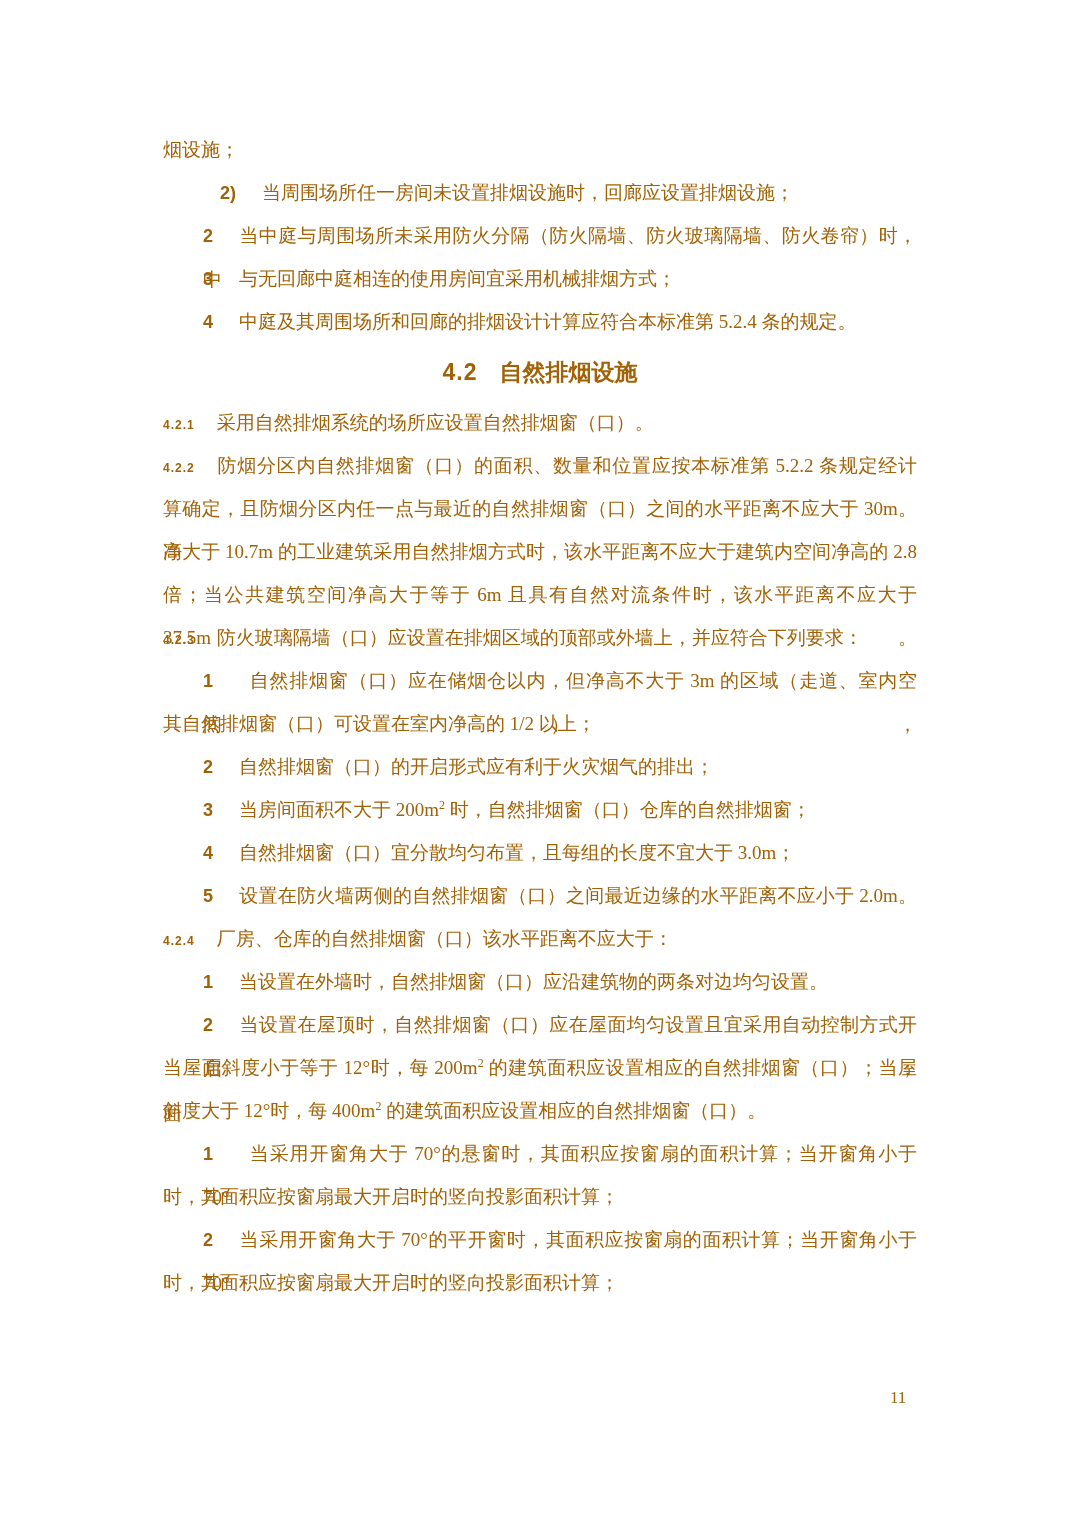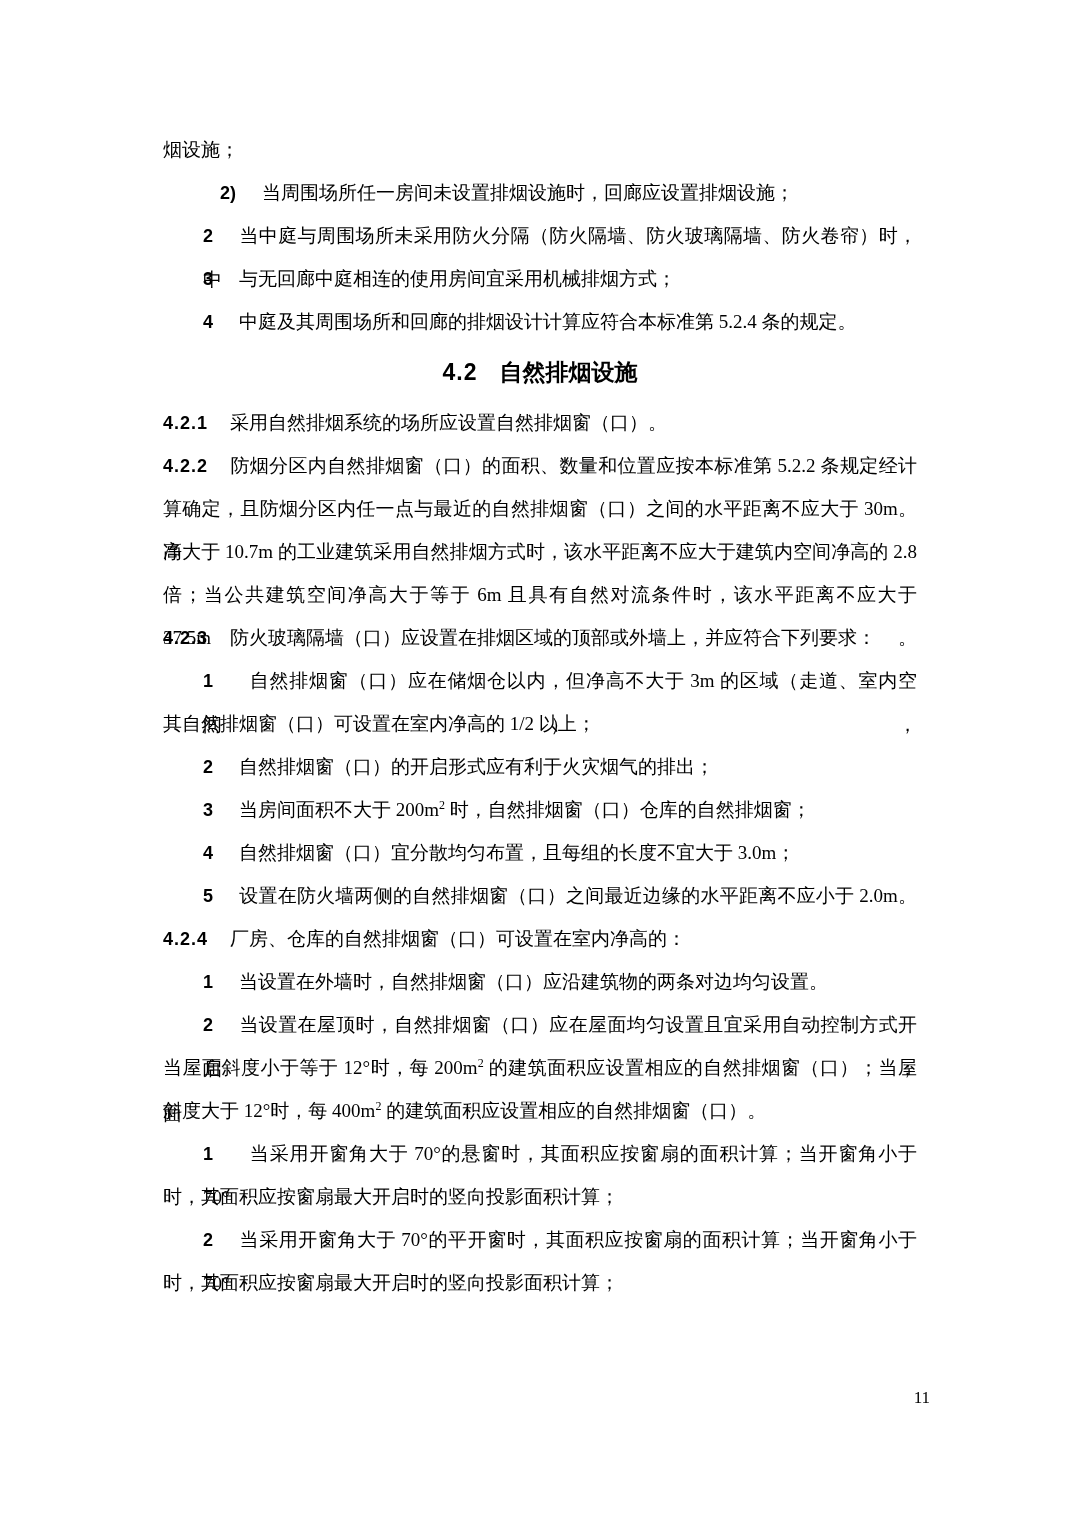--- a/index.html
+++ b/index.html
@@ -5,21 +5,21 @@
   html, body {
     margin: 0;
     padding: 0;
     background: #ffffff;
   }
   .page {
     position: relative;
     width: 1080px;
     height: 1527px;
     background: #ffffff;
-    color: #000000;
+    color: #a16207;
     font-family: "Liberation Serif", "DejaVu Serif", serif;
     font-size: 19px;
     overflow: hidden;
   }
   .content {
     position: absolute;
     left: 163px;
     top: 128px;
     width: 754px;
   }
@@ -38,21 +38,21 @@
   .num {
     font-family: "Liberation Sans", "DejaVu Sans", sans-serif;
     font-weight: bold;
     font-size: 18px;
     margin-right: 26px;
   }
   .num-wide { margin-right: 36px; }
   .clause-num {
     font-family: "Liberation Sans", "DejaVu Sans", sans-serif;
     font-weight: bold;
-    font-size: 18px;
+    font-size: 12px;
     margin-right: 22px;
     letter-spacing: 1px;
   }
   .sup {
     position: relative;
     top: -7px;
     font-size: 12px;
   }
   .section-heading {
     height: 58px;
@@ -62,21 +62,21 @@
     font-family: "Liberation Sans", "DejaVu Sans", sans-serif;
     font-weight: bold;
     font-size: 23px;
   }
   .section-heading .h-num { margin-right: 22px; letter-spacing: 1px; }
   .page-number {
     position: absolute;
     left: 890px;
     top: 1388px;
     width: 40px;
-    text-align: right;
+    text-align: left;
     font-size: 17px;
     font-family: "Liberation Serif", "DejaVu Serif", serif;
   }
 </style>
 </head>
 <body>
 
 <div class="page">
   <div class="content">
 
@@ -113,21 +113,21 @@
     <div class="line"><span>其自然排烟窗（口）可设置在室内净高的 1/2 以上；</span></div>
 
     <div class="line indent-num"><span class="num">2</span><span>自然排烟窗（口）的开启形式应有利于火灾烟气的排出；</span></div>
 
     <div class="line indent-num"><span class="num">3</span><span>当房间面积不大于 200m</span><span class="sup">2</span><span> 时，自然排烟窗（口）仓库的自然排烟窗；</span></div>
 
     <div class="line indent-num"><span class="num">4</span><span>自然排烟窗（口）宜分散均匀布置，且每组的长度不宜大于 3.0m；</span></div>
 
     <div class="line indent-num justify"><span class="num">5</span><span>设置在防火墙两侧的自然排烟窗（口）之间最近边缘的水平距离不应小于 2.0m。</span></div>
 
-    <div class="line"><span class="clause-num">4.2.4</span><span>厂房、仓库的自然排烟窗（口）可设置在室内净高的：</span></div>
+    <div class="line"><span class="clause-num">4.2.4</span><span>厂房、仓库的自然排烟窗（口）该水平距离不应大于：</span></div>
 
     <div class="line indent-num"><span class="num">1</span><span>当设置在外墙时，自然排烟窗（口）应沿建筑物的两条对边均匀设置。</span></div>
 
     <div class="line indent-num justify"><span class="num">2</span><span>当设置在屋顶时，自然排烟窗（口）应在屋面均匀设置且宜采用自动控制方式开启；</span></div>
 
     <div class="line justify"><span>当屋面斜度小于等于 12°时，每 200m</span><span class="sup">2</span><span> 的建筑面积应设置相应的自然排烟窗（口）；当屋面</span></div>
 
     <div class="line"><span>斜度大于 12°时，每 400m</span><span class="sup">2</span><span> 的建筑面积应设置相应的自然排烟窗（口）。</span></div>
 
 

